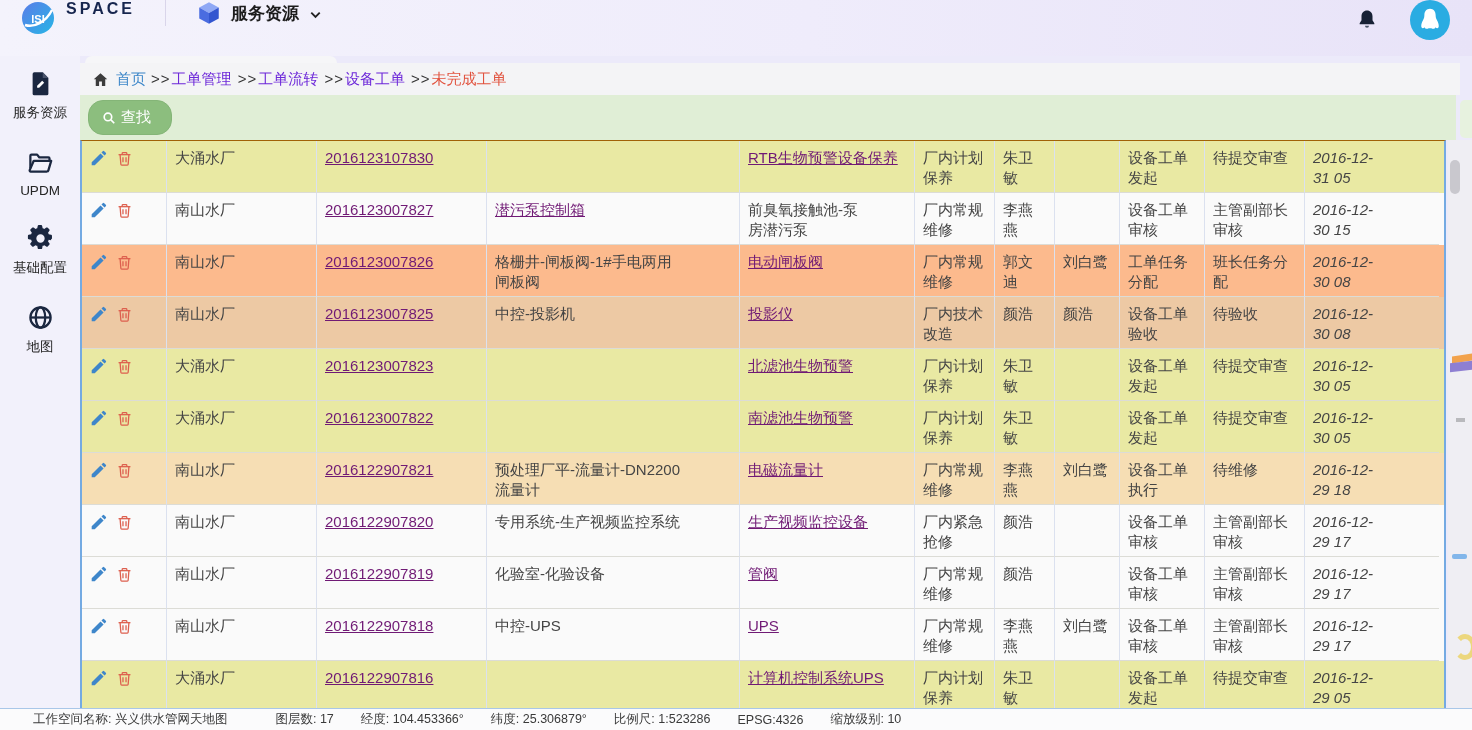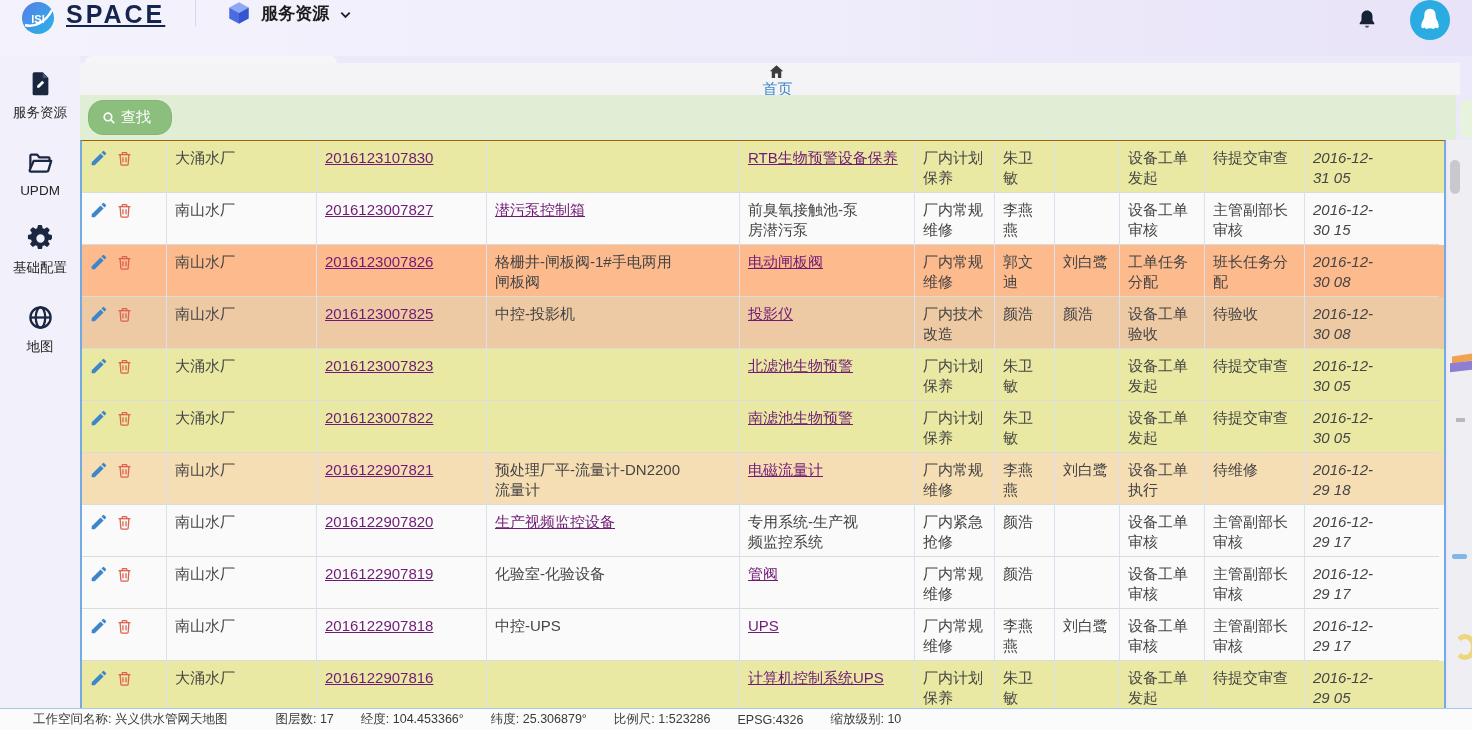--- a/index.html
+++ b/index.html
@@ -10,21 +10,21 @@
     font-family: "Liberation Sans", "DejaVu Sans", sans-serif;
   }
   
   .header {
     position:absolute; top:0; left:0; right:0; height:56px;
     background: linear-gradient(90deg,#f4f3fc 0%,#efecfb 55%,#e8e3f8 100%);
     display:flex; align-items:flex-start; z-index:10;
   }
   .logo-mark { margin-left:20px; width:36px; height:36px; }
   .logo-mark svg { width:36px; height:36px; display:block; }
-  .brand { font-size:25px; font-weight:bold; letter-spacing:3px; color:#16254e; margin-left:10px;text-decoration:underline; }
+  .brand { font-size:16px; font-weight:bold; letter-spacing:3px; color:#16254e; margin-left:10px; }
   .header-divider { width:1px; height:26px; background:#d9d5ea; margin:0 30px; }
   .app-selector { display:flex; align-items:center; gap:9px; cursor:pointer; }
   .app-selector .cube svg { width:26px; height:26px; display:block; }
   .app-selector .label { font-size:17px; font-weight:bold; color:#1c1c1c; }
   .app-selector .chev svg { width:15px; height:15px; display:block; margin-top:2px; }
   .header-right { margin-left:auto; display:flex; align-items:center; gap:32px; margin-right:22px; }
   .bell svg { width:22px; height:24px; display:block; }
   .avatar { width:40px; height:40px; border-radius:50%; background:#2aace2;
             display:flex; align-items:center; justify-content:center; cursor:pointer; }
   .avatar svg { width:30px; height:30px; display:block; }
@@ -32,21 +32,21 @@
   .sidebar { position:absolute; top:56px; left:0; width:80px; bottom:22px; background:#f2f1fb; z-index:5; }
   .side-item { display:flex; flex-direction:column; align-items:center; gap:7px;
                padding-top:14px; padding-bottom:13px; cursor:pointer; }
   .side-item svg { width:27px; height:27px; display:block; }
   .side-item .lbl { font-size:13.5px; color:#262626; }
   
   .content { position:absolute; left:80px; top:56px; right:0; bottom:0; }
   .tab-notch { position:absolute; left:5px; top:0; width:252px; height:7px;
                background:#f6f6f8; border-radius:8px 8px 0 0; }
   .breadcrumb { position:absolute; left:0; top:7px; right:12px; height:32px; background:#f4f4f6;
-                display:flex; align-items:center; padding-left:12px; font-size:15px; white-space:nowrap;flex-direction:column; }
+                display:flex; align-items:center; padding-left:12px; font-size:15px; white-space:nowrap; }
   .home-icon svg { width:17px; height:17px; display:block; }
   .crumb-home { color:#3d87c9; margin-left:7px; margin-right:4px; cursor:pointer; }
   .crumb-sep { color:#333; margin:0 1px; letter-spacing:1px; }
   .crumb-item { color:#6d28d9; }
   .crumb-current { color:#e1523e; }
   .toolbar { position:absolute; left:0; top:39px; right:16px; height:45px; background:#e0eed6;
              display:flex; align-items:center; padding-left:8px; }
   .search-btn { display:flex; align-items:center; gap:5px; background:#8cbe7e; color:#fff;
                 font-size:15px; padding:7px 20px 7px 13px; border-radius:15px; border:1px solid #84b577;
                 cursor:pointer; font-family:inherit; }
@@ -414,22 +414,22 @@
             <svg viewBox="0 0 20 20" fill="none" stroke="#dd5f4e" stroke-width="1.5">
               <path d="M3 5.5h14"></path>
               <path d="M7.3 5.5V3.9a.9.9 0 0 1 .9-.9h3.6a.9.9 0 0 1 .9.9v1.6"></path>
               <path d="M4.8 5.5l.9 11.3a1 1 0 0 0 1 .9h6.6a1 1 0 0 0 1-.9l.9-11.3"></path>
               <path d="M8.2 8.6v5.8M11.8 8.6v5.8"></path>
             </svg>
           </span>
         </div>
         <div class="td">南山水厂</div>
         <div class="td td-link">2016122907820</div>
+        <div class="td td-loc">专用系统-生产视频监控系统</div>
         <div class="td td-link">生产视频监控设备</div>
-        <div class="td td-loc">专用系统-生产视频监控系统</div>
         <div class="td">厂内紧急抢修</div>
         <div class="td">颜浩</div>
         <div class="td"></div>
         <div class="td">设备工单审核</div>
         <div class="td">主管副部长审核</div>
         <div class="td td-time">2016-12-29 17</div>
       </div>
       <div class="trow row-white">
         <div class="td td-actions">
           <span class="icon-btn">

